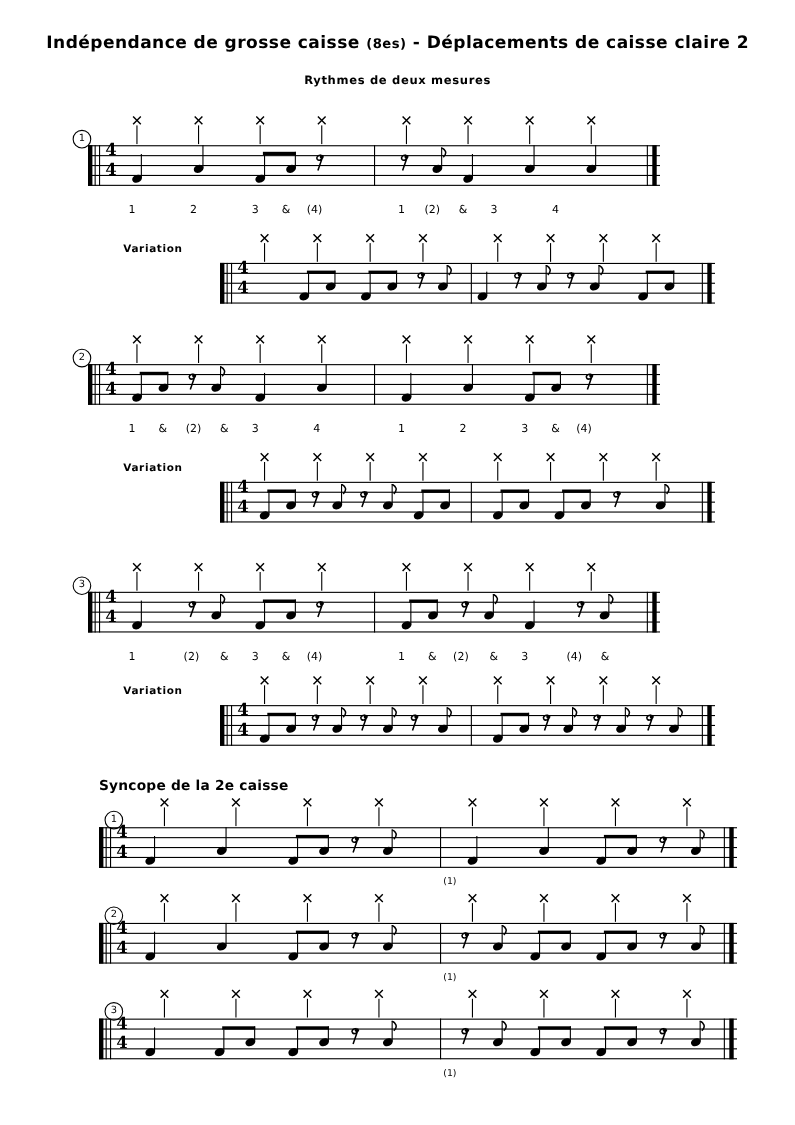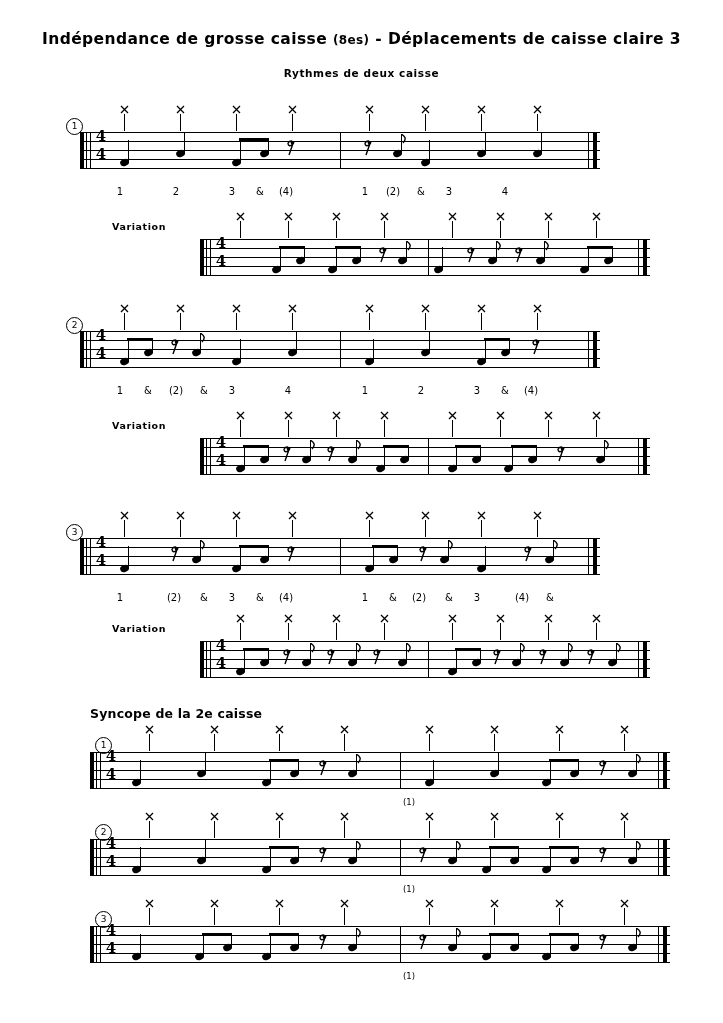--- a/index.html
+++ b/index.html
@@ -155,23 +155,23 @@
     text-align: center;
     width: 18px;
   }
 </style>
 </head>
 <body>
 
 <div class="title">
   <span>Indépendance de grosse caisse</span>
   <span class="small">(8es)</span>
-  <span>- Déplacements de caisse claire 3</span>
+  <span>- Déplacements de caisse claire 2</span>
 </div>
-<div class="subtitle">Rythmes de deux caisse</div>
+<div class="subtitle">Rythmes de deux mesures</div>
 
 <div class="section-head" style="left:90px; top:706px;">Syncope de la 2e caisse</div>
 
 <div class="num-circle" style="left:66px; top:118px;">1</div>
 
 <div class="system" style="left:80px; top:132px; width:520px; height:46px;">
 
   <div class="staff-line" style="top:0px;  width:520px;"></div>
   <div class="staff-line" style="top:9px;  width:520px;"></div>
   <div class="staff-line" style="top:18px; width:520px;"></div>

